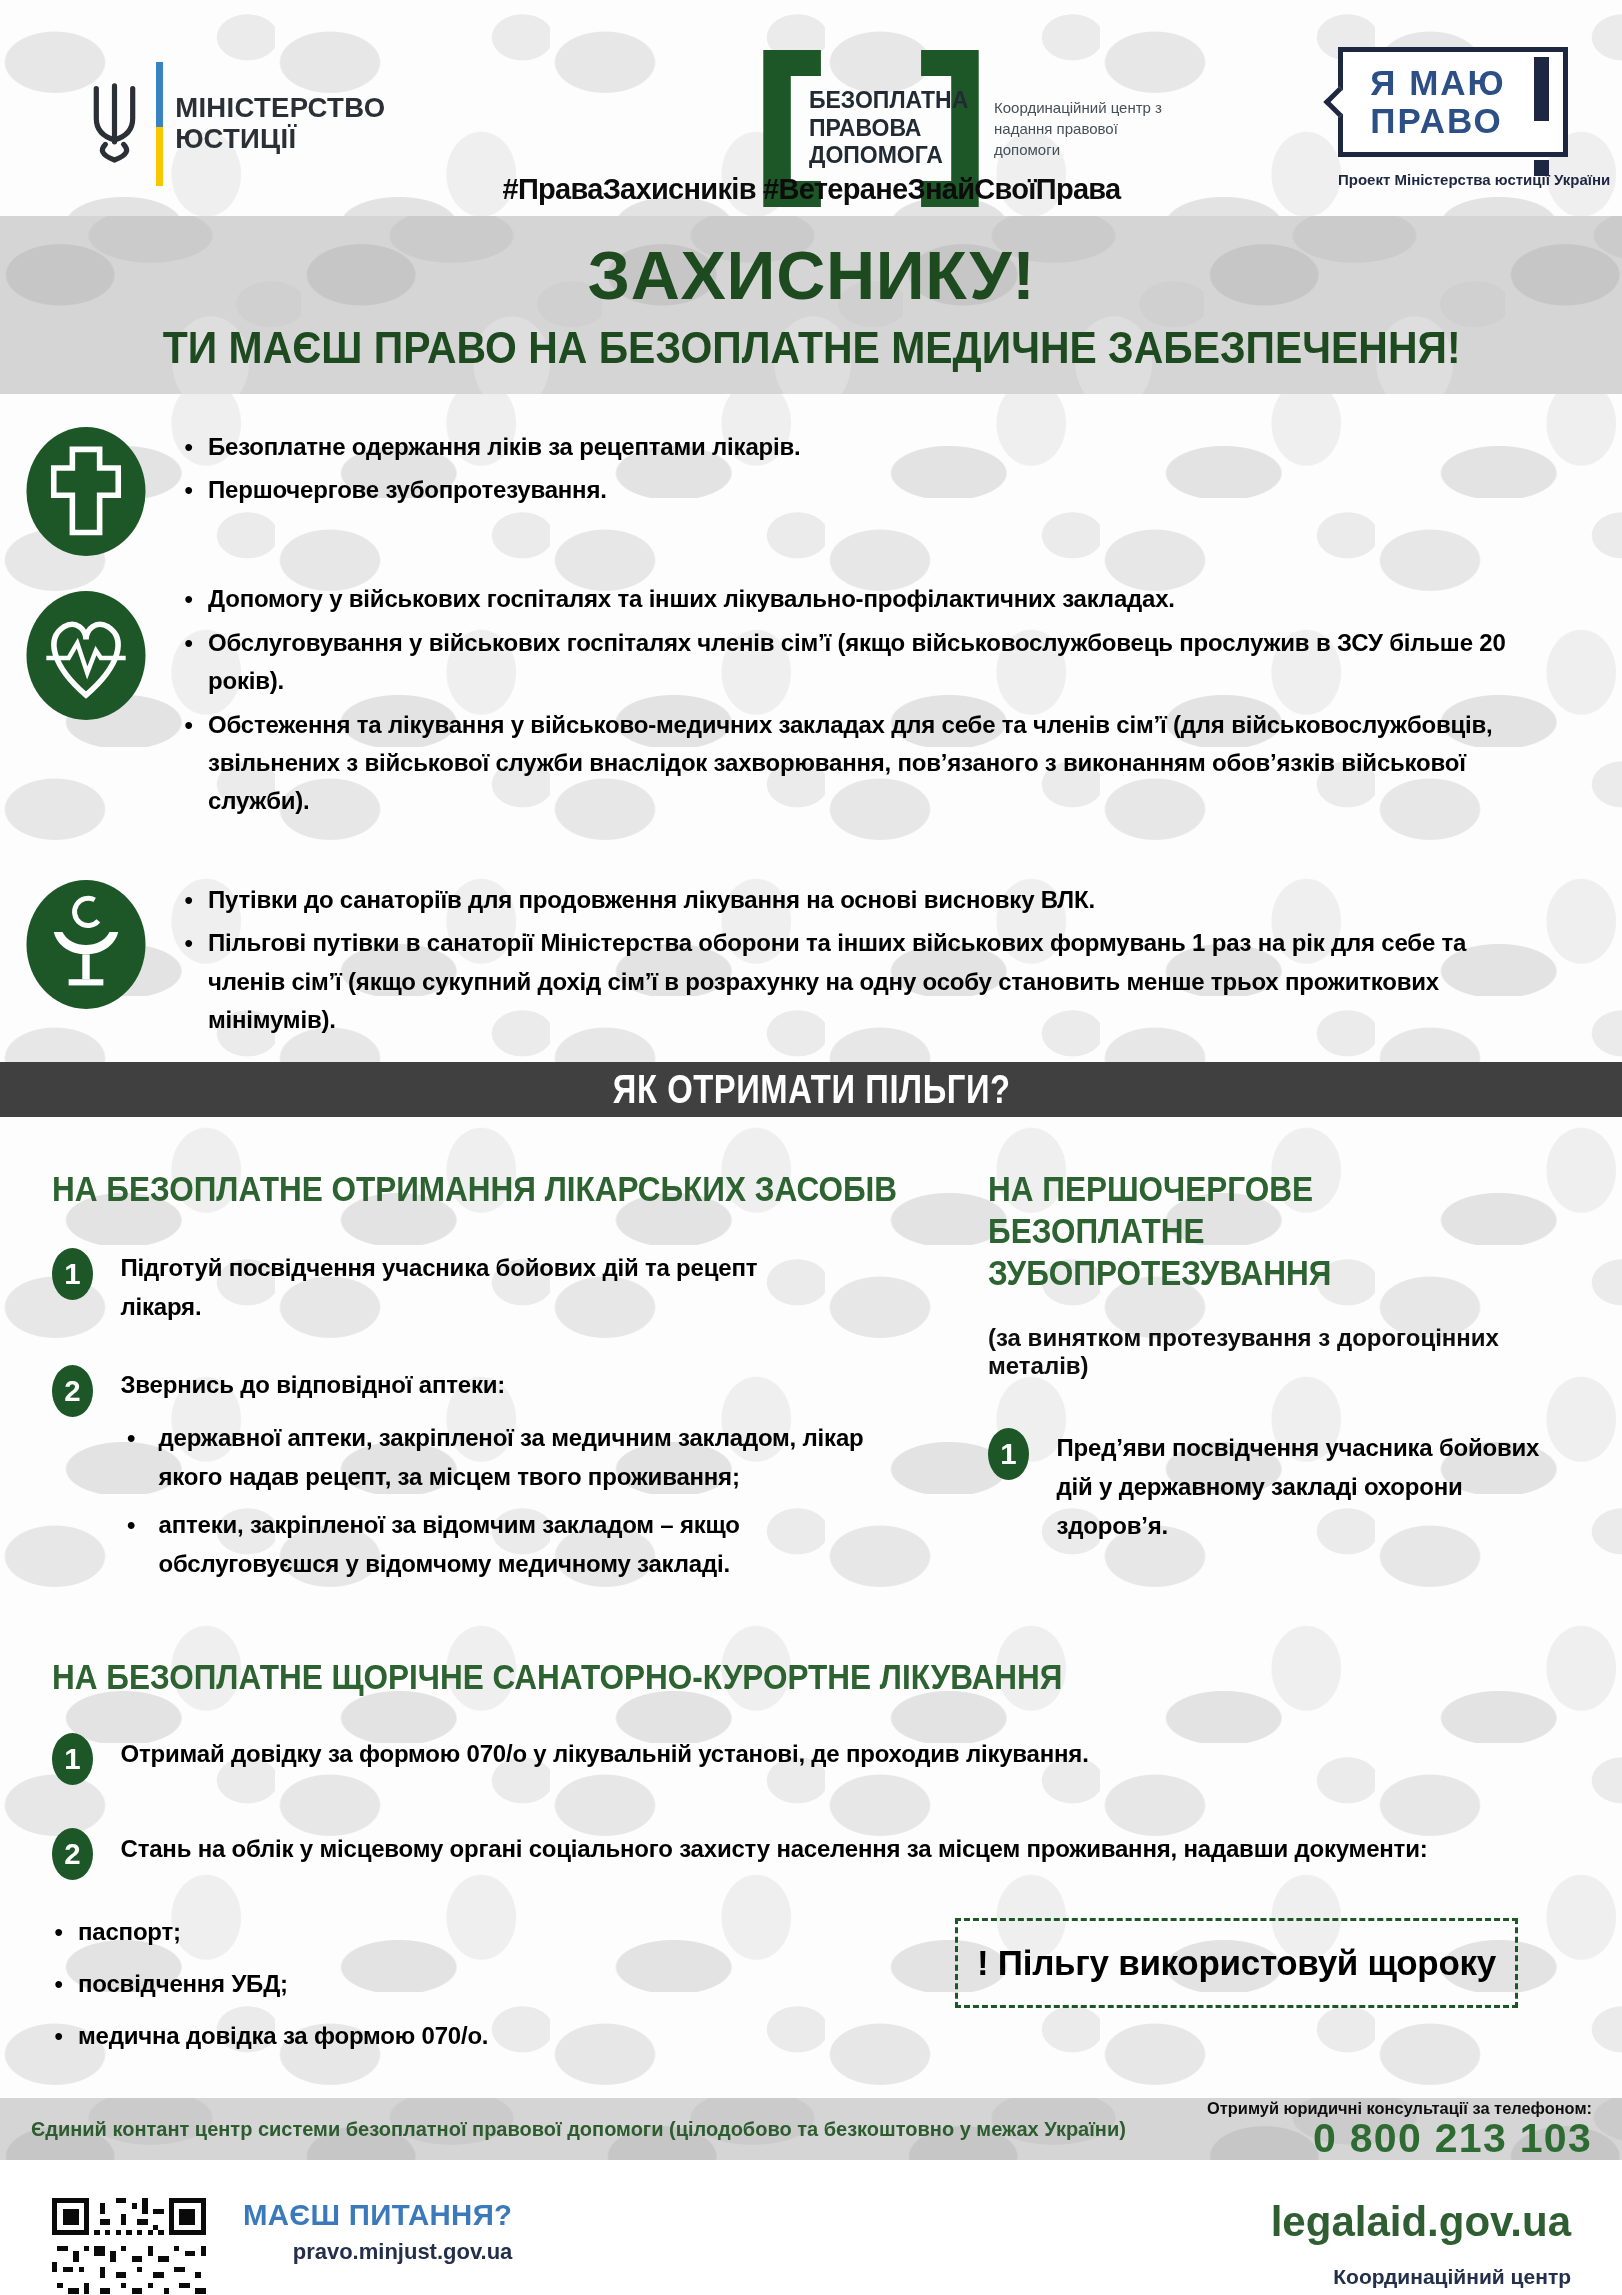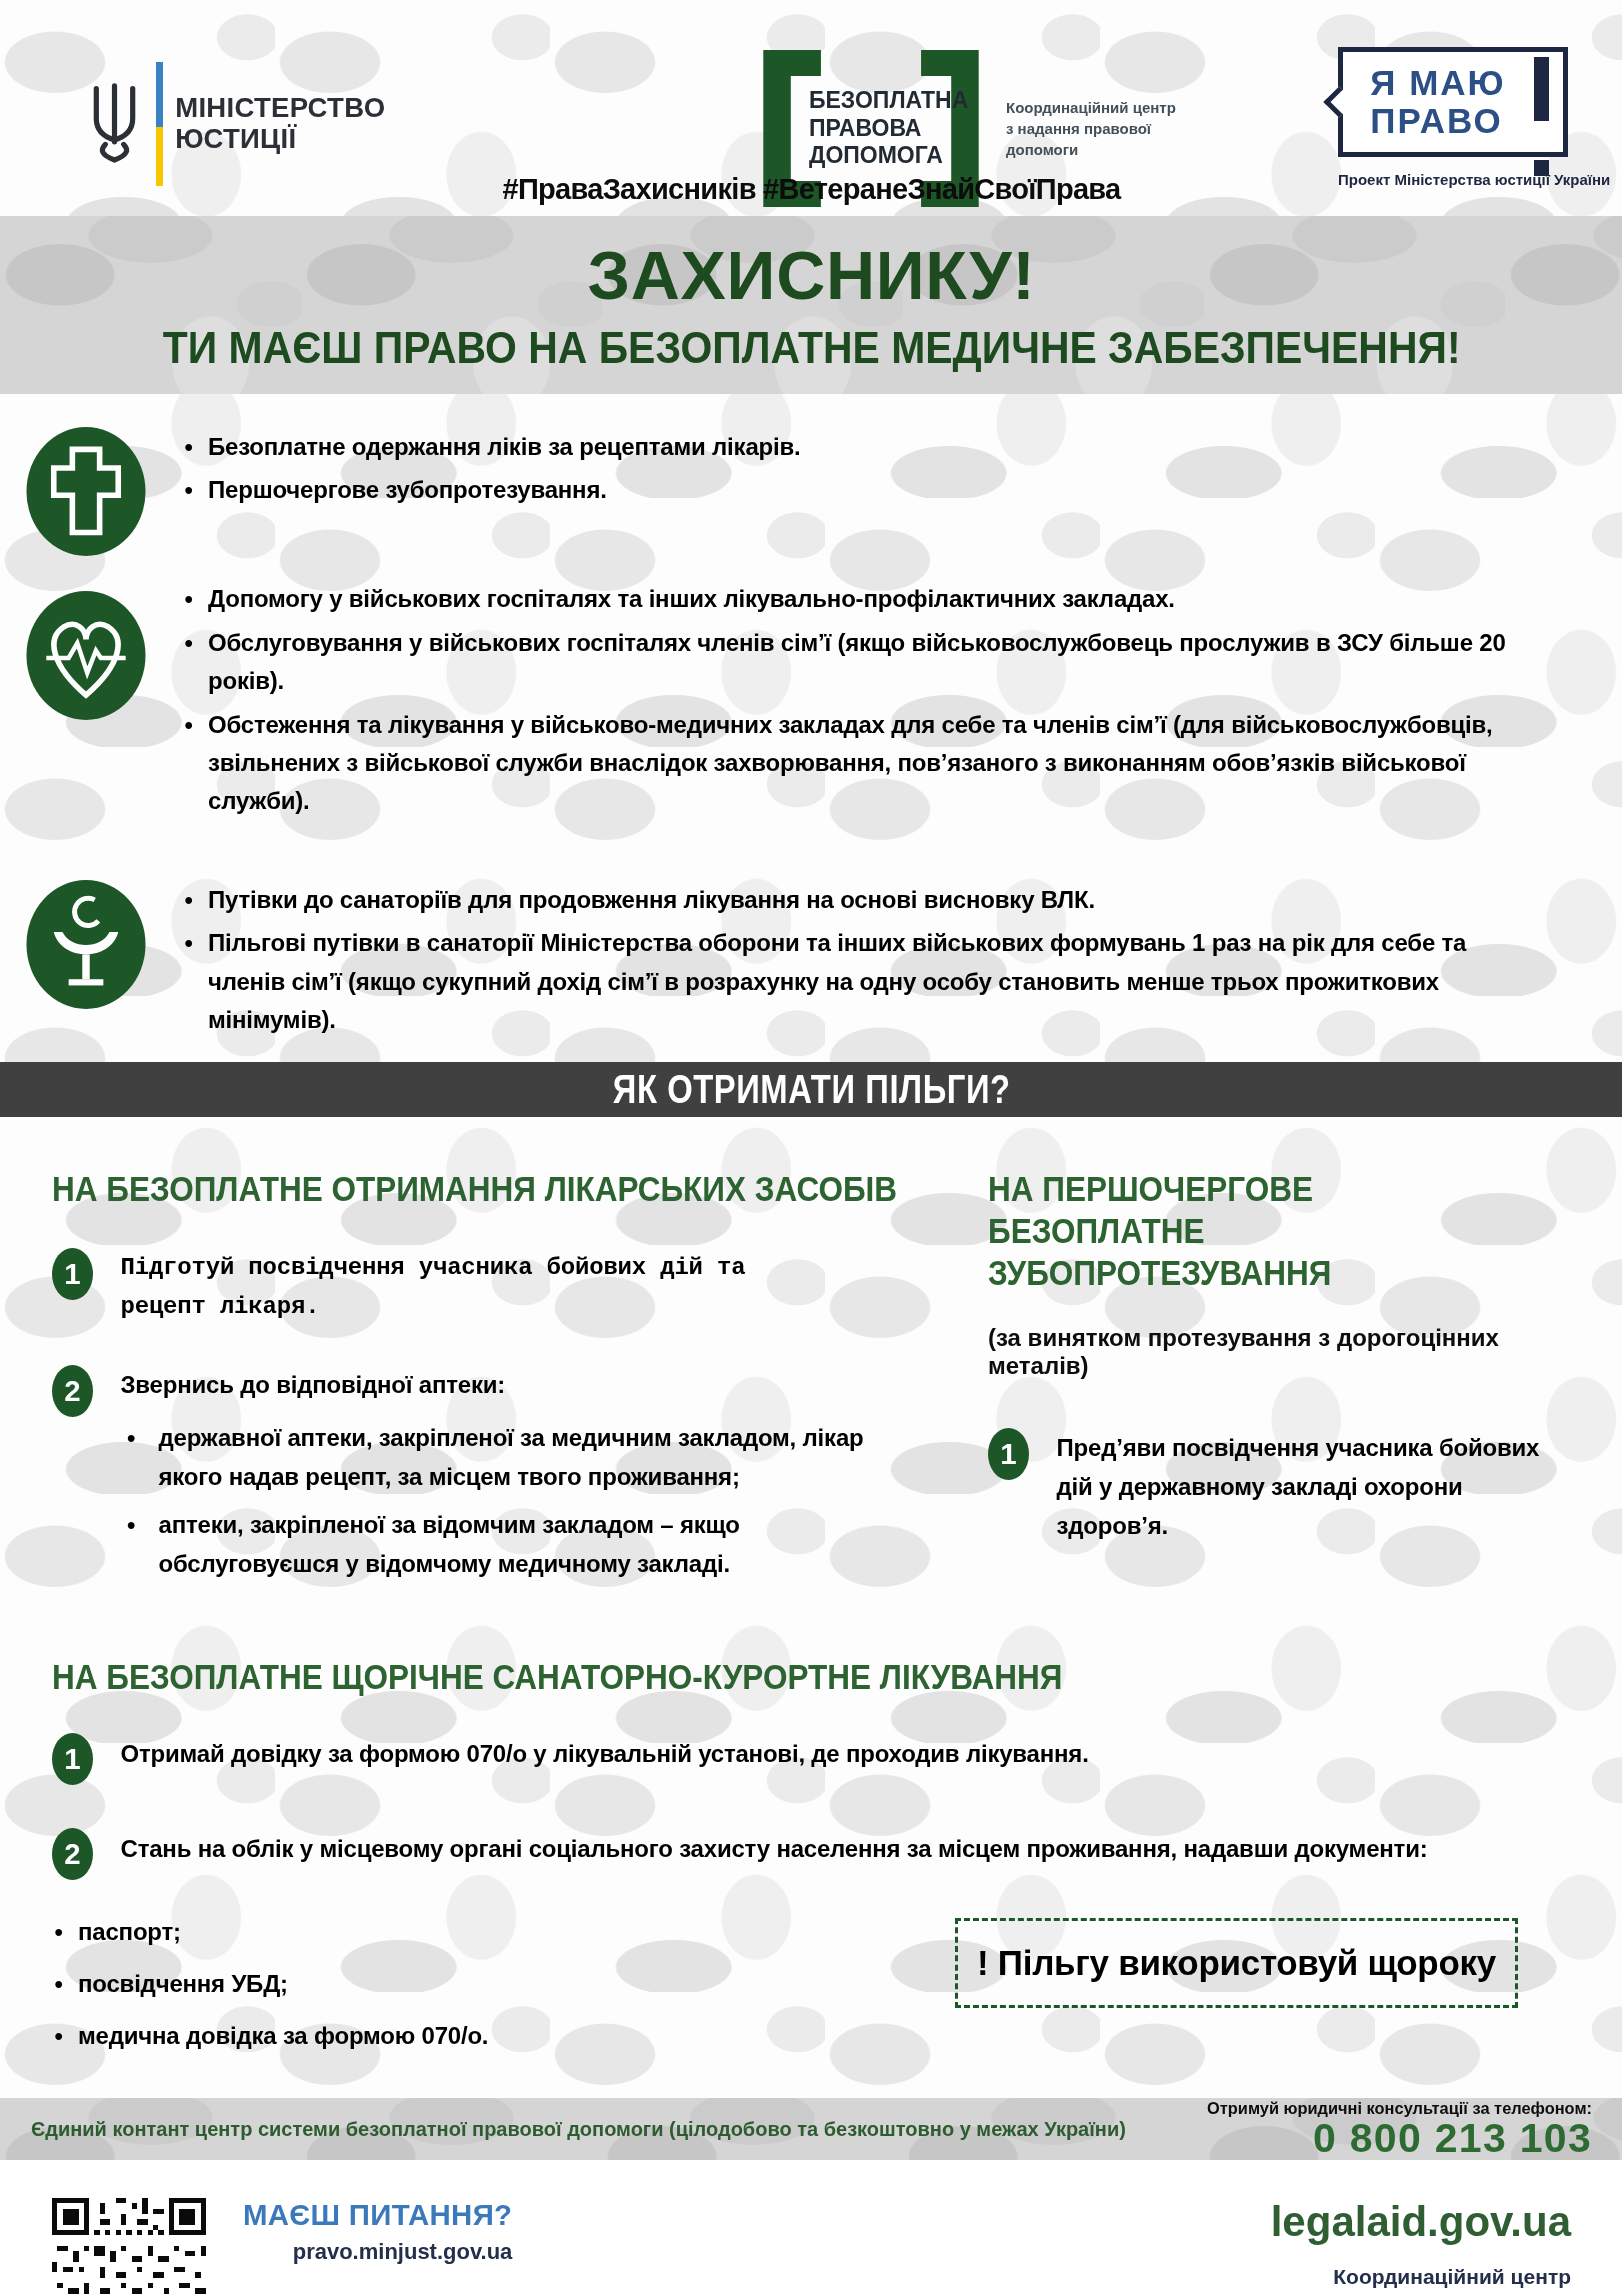--- a/index.html
+++ b/index.html
@@ -27,21 +27,21 @@
   
   .top { position:relative; height:216px; }
   .ministry { position:absolute; left:82px; top:62px; display:flex; align-items:center; }
   .flagbar { width:7.2px; height:124px; margin:0 11.8px 0 9.2px; display:flex; flex-direction:column; }
   .flagbar .b { flex:1.1; background:#3b82c4; } .flagbar .y { flex:1; background:#f8c700; }
   .ministry-text { font-weight:bold; font-size:27.5px; line-height:1.12; color:#2b2f36; letter-spacing:0.3px; }
   .bpd { position:absolute; left:758px; top:46px; display:flex; align-items:center; }
   .bpd-box { position:relative; width:226px; height:165px; }
   .bpd-box svg { position:absolute; inset:0; }
   .bpd-text { position:absolute; left:51px; right:46px; top:0; bottom:0; display:flex; flex-direction:column; justify-content:center; font-weight:bold; font-size:23px; line-height:1.2; color:#222b33; }
-  .bpd-caption { width:173px; margin-left:22px; font-weight:bold; font-size:15px; line-height:1.4; color:#454f58; }
+  .bpd-caption { width:173px; margin-left:10px; font-weight:normal; font-size:15px; line-height:1.4; color:#454f58; }
   .imp { position:absolute; left:1338px; top:47px; width:230px; }
   .imp-bubble { position:relative; border:5.9px solid #1e2742; background:#fff; height:110px; display:flex; align-items:center; justify-content:center; }
   .imp-notch { position:absolute; left:-15px; top:50%; width:22px; height:22px; background:#fff; border-left:5.9px solid #1e2742; border-bottom:5.9px solid #1e2742; transform:translateY(-50%) rotate(45deg); }
   .imp-words { font-weight:bold; font-size:35px; line-height:1.08; color:#2c4f86; letter-spacing:2px; margin-right:30px; text-align:left; }
   .imp-excl-bar { position:absolute; right:14.4px; top:5.2px; width:15px; height:64px; background:#1e2742; }
   .imp-excl-dot { position:absolute; right:14.4px; bottom:-23.6px; width:15px; height:15.7px; background:#1e2742; }
   .imp-caption { margin-top:14.4px; font-weight:bold; font-size:15px; color:#1e2742; text-align:center; white-space:nowrap; }
   .hashtags { position:absolute; bottom:10.5px; width:100%; text-align:center; font-weight:bold; font-size:29px; color:#0c0c0c; letter-spacing:-0.7px; }
   
   .hero { height:178px; display:flex; flex-direction:column; align-items:center; justify-content:center; text-align:center; }
@@ -66,21 +66,21 @@
   .col-right { margin-left:72px; width:609px; flex:none; }
   .sec-head { font-weight:bold; font-size:35px; color:#2c6330; line-height:1.2; display:inline-block; transform:scaleX(.9); transform-origin:left center; white-space:nowrap; }
   .sec-head.wrap { white-space:normal; width:589px; }
   .note { margin-top:30px; font-weight:bold; font-size:24px; color:#0d0d0d; }
   .step { display:flex; align-items:flex-start; margin-top:38px; }
   .stepnum { flex:none; width:41px; height:52px; background:#1d5727; border-radius:50%; color:#fff; font-weight:bold; font-size:29.4px; display:flex; align-items:center; justify-content:center; }
   .step-body { margin-left:27.5px; font-weight:bold; font-size:24px; line-height:1.62; letter-spacing:-0.2px; margin-top:1.3px; }
   .sub-list { list-style:none; margin-top:14.4px; }
   .sub-list li { position:relative; padding-left:38px; margin-bottom:9.2px; }
   .sub-list li::before { content:"•"; position:absolute; left:6.5px; }
-  .col-left .step1 .step-body { max-width:687px;font-family:Liberation Mono, monospace; }
+  .col-left .step1 .step-body { max-width:687px; }
   .col-right .step-body { max-width:523px; }
   
   .sanat { padding:0 52px; margin-top:63px; }
   .sanat .step { margin-top:35px; }
   .sanat .step.s2 { margin-top:43px; }
   .docs-row { display:flex; padding:0 52px; margin-top:19.6px; align-items:flex-start; }
   .doc-list { list-style:none; width:903px; flex:none; margin-top:6.5px; }
   .doc-list li { position:relative; padding-left:26px; font-weight:bold; font-size:24px; line-height:2.15; letter-spacing:-0.2px; }
   .doc-list li::before { content:"•"; position:absolute; left:2.6px; }
   .callout { margin-top:18.3px; width:563px; border:3.3px dashed #1d5727; padding:22px 13px; text-align:center; font-weight:bold; font-size:35px; letter-spacing:-0.3px; }

